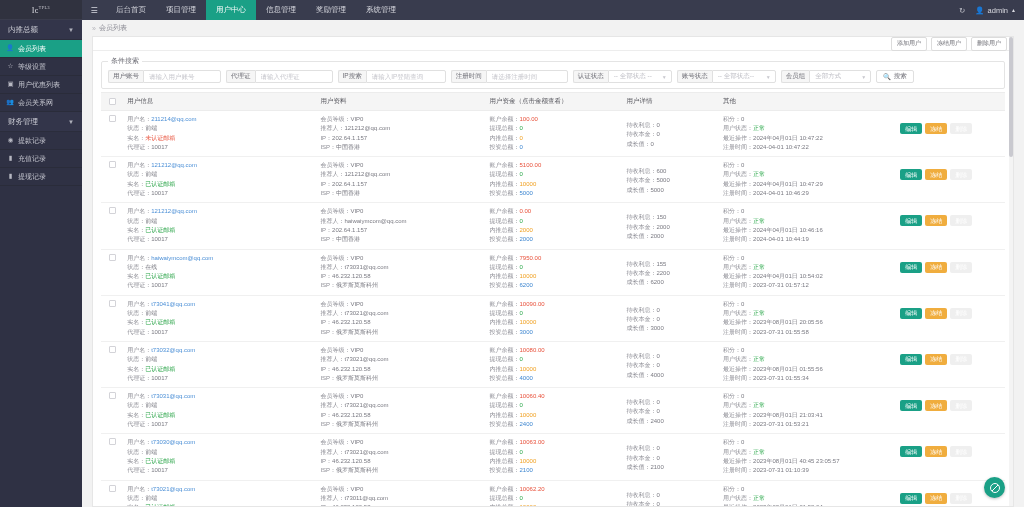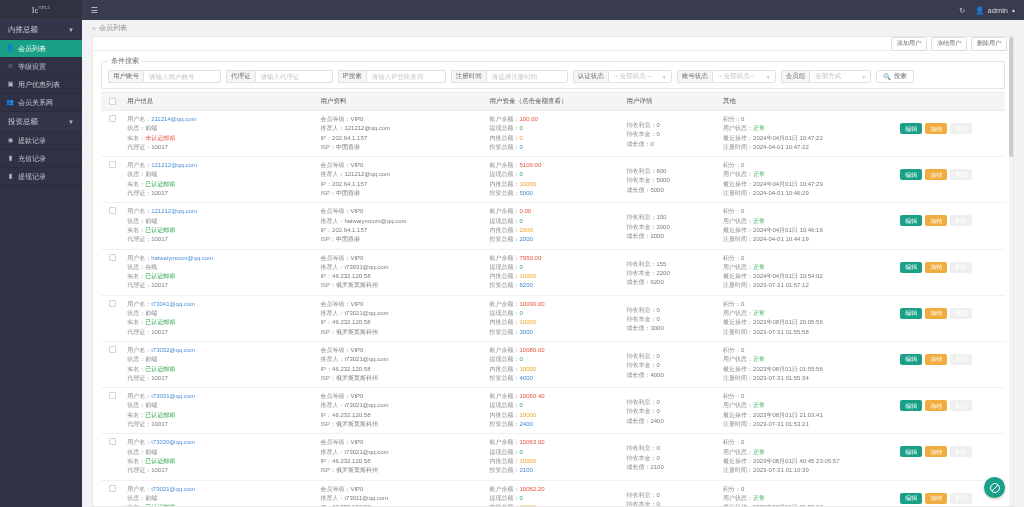--- a/index.html
+++ b/index.html
@@ -236,21 +236,21 @@
         </div>
         <div class="nav-item">
           <span class="nav-ico">▣</span>
           <span>用户优惠列表</span>
         </div>
         <div class="nav-item">
           <span class="nav-ico">👥</span>
           <span>会员关系网</span>
         </div>
         <div class="nav-group-title">
-          <span>投资总额</span>
+          <span>财务管理</span>
           <span class="chev">▼</span>
         </div>
         <div class="nav-item">
           <span class="nav-ico">◉</span>
           <span>提款记录</span>
         </div>
         <div class="nav-item">
           <span class="nav-ico">▮</span>
           <span>充值记录</span>
         </div>
@@ -260,20 +260,28 @@
         </div>
       </div>
     <div class="sb-fill"></div>
   </div>
 
   <div class="main">
 
     <div class="topbar">
       <div class="burger">
           <span>☰</span>
+        </div>
+      <div class="topnav" id="topnav">
+          <div class="topnav-item">后台首页</div>
+          <div class="topnav-item">项目管理</div>
+          <div class="topnav-item active">用户中心</div>
+          <div class="topnav-item">信息管理</div>
+          <div class="topnav-item">奖励管理</div>
+          <div class="topnav-item">系统管理</div>
         </div>
       <div class="top-right">
         <span class="ic">↻</span>
         <span class="user-chip">
           <span>👤</span>
           <span>admin</span>
           <span style="font-size:5px">▲</span>
         </span>
       </div>
     </div>

